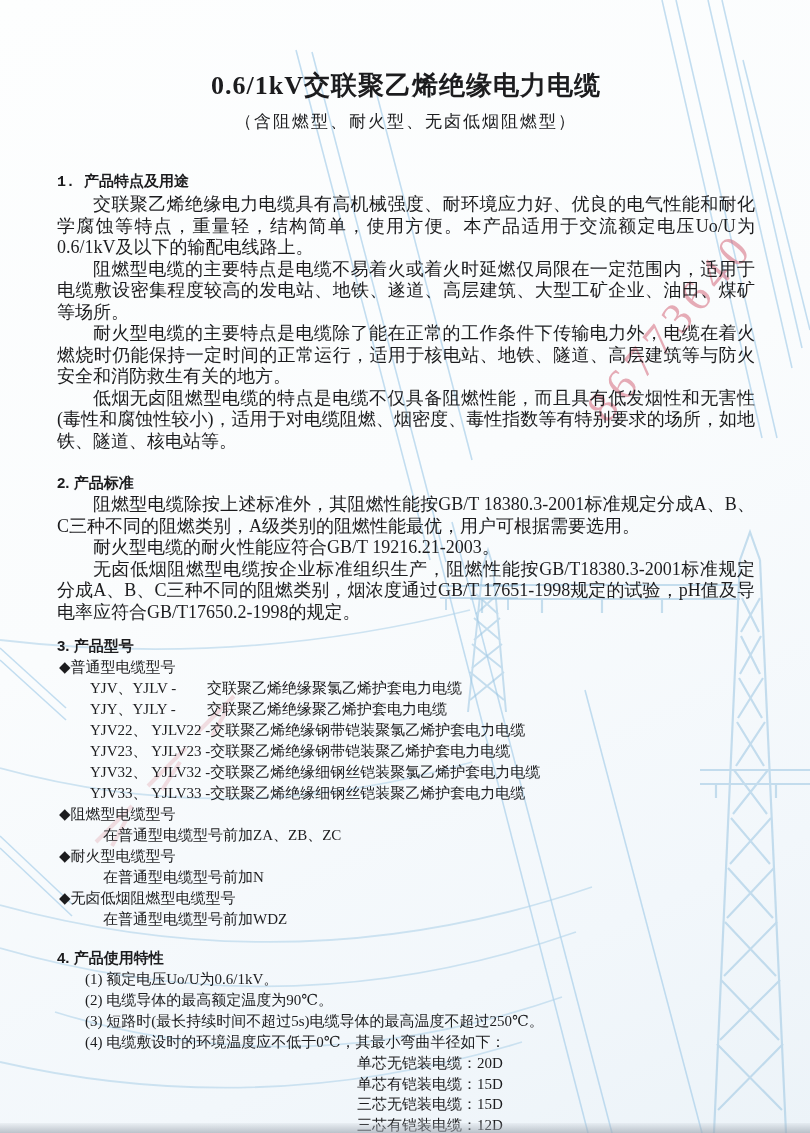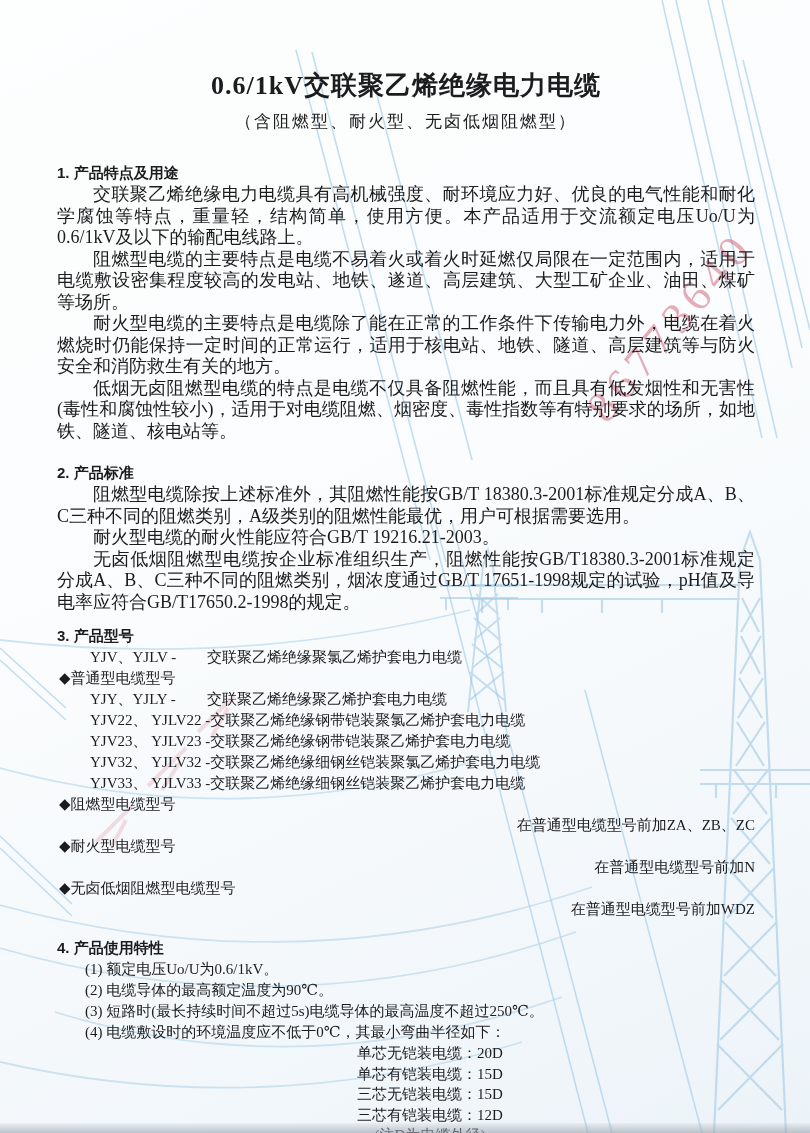--- a/index.html
+++ b/index.html
@@ -33,33 +33,33 @@
     line-height:26px;
     margin-top:7px;
     font-weight:500;
   }
   .sec-heading{
     font-family:"Liberation Sans","DejaVu Sans",sans-serif;
     font-size:15px;font-weight:bold;
     line-height:22px;
     margin-top:20px;
   }
-  .sec-heading.first{margin-top:27px;}
+  .sec-heading.first{margin-top:37px;font-family:Liberation Mono, monospace;}
   .para{
     font-size:18px;line-height:21.5px;
     text-indent:2em;
     text-align:justify;
     margin:0;
   }
   .ln{font-size:15px;line-height:21px;}
   .model-row{display:flex;margin-left:33px;}
   .m-code{flex:0 0 117px;white-space:nowrap;}
   .m-desc{flex:1;white-space:nowrap;}
   .bullet-label{margin-left:2px;}
-  .bullet-note{margin-left:46px;text-align:right;}
+  .bullet-note{margin-left:46px;}
   .usage-item{margin-left:28px;}
   .bend-row{margin-left:48px;line-height:20.5px;text-align:center;}
   .phone-mark{
     position:absolute;
     left:576px;top:399px;
     transform:rotate(-50deg);
     transform-origin:0 0;
     font-family:"Liberation Serif","DejaVu Serif",serif;
     font-size:44px;
     letter-spacing:7px;
@@ -139,26 +139,26 @@
     <p class="para">耐火型电缆的主要特点是电缆除了能在正常的工作条件下传输电力外，电缆在着火燃烧时仍能保持一定时间的正常运行，适用于核电站、地铁、隧道、高层建筑等与防火安全和消防救生有关的地方。</p>
     <p class="para">低烟无卤阻燃型电缆的特点是电缆不仅具备阻燃性能，而且具有低发烟性和无害性(毒性和腐蚀性较小)，适用于对电缆阻燃、烟密度、毒性指数等有特别要求的场所，如地铁、隧道、核电站等。</p>
 
     <div class="sec-heading">2. 产品标准</div>
     <p class="para">阻燃型电缆除按上述标准外，其阻燃性能按GB/T 18380.3-2001标准规定分成A、B、C三种不同的阻燃类别，A级类别的阻燃性能最优，用户可根据需要选用。</p>
     <p class="para">耐火型电缆的耐火性能应符合GB/T 19216.21-2003。</p>
     <p class="para">无卤低烟阻燃型电缆按企业标准组织生产，阻燃性能按GB/T18380.3-2001标准规定分成A、B、C三种不同的阻燃类别，烟浓度通过GB/T 17651-1998规定的试验，pH值及导电率应符合GB/T17650.2-1998的规定。</p>
 
     <div class="sec-heading" style="margin-top:12px;">3. 产品型号</div>
 
+    <div class="ln bullet-label">◆普通型电缆型号</div>
+
     <div class="ln model-row">
       <span class="m-code">YJV、YJLV -</span>
       <span class="m-desc">交联聚乙烯绝缘聚氯乙烯护套电力电缆</span>
     </div>
-
-    <div class="ln bullet-label">◆普通型电缆型号</div>
     <div class="ln model-row">
       <span class="m-code">YJY、YJLY -</span>
       <span class="m-desc">交联聚乙烯绝缘聚乙烯护套电力电缆</span>
     </div>
     <div class="ln model-row">
       <span class="m-code">YJV22、 YJLV22 -</span>
       <span class="m-desc">交联聚乙烯绝缘钢带铠装聚氯乙烯护套电力电缆</span>
     </div>
     <div class="ln model-row">
       <span class="m-code">YJV23、 YJLV23 -</span>

